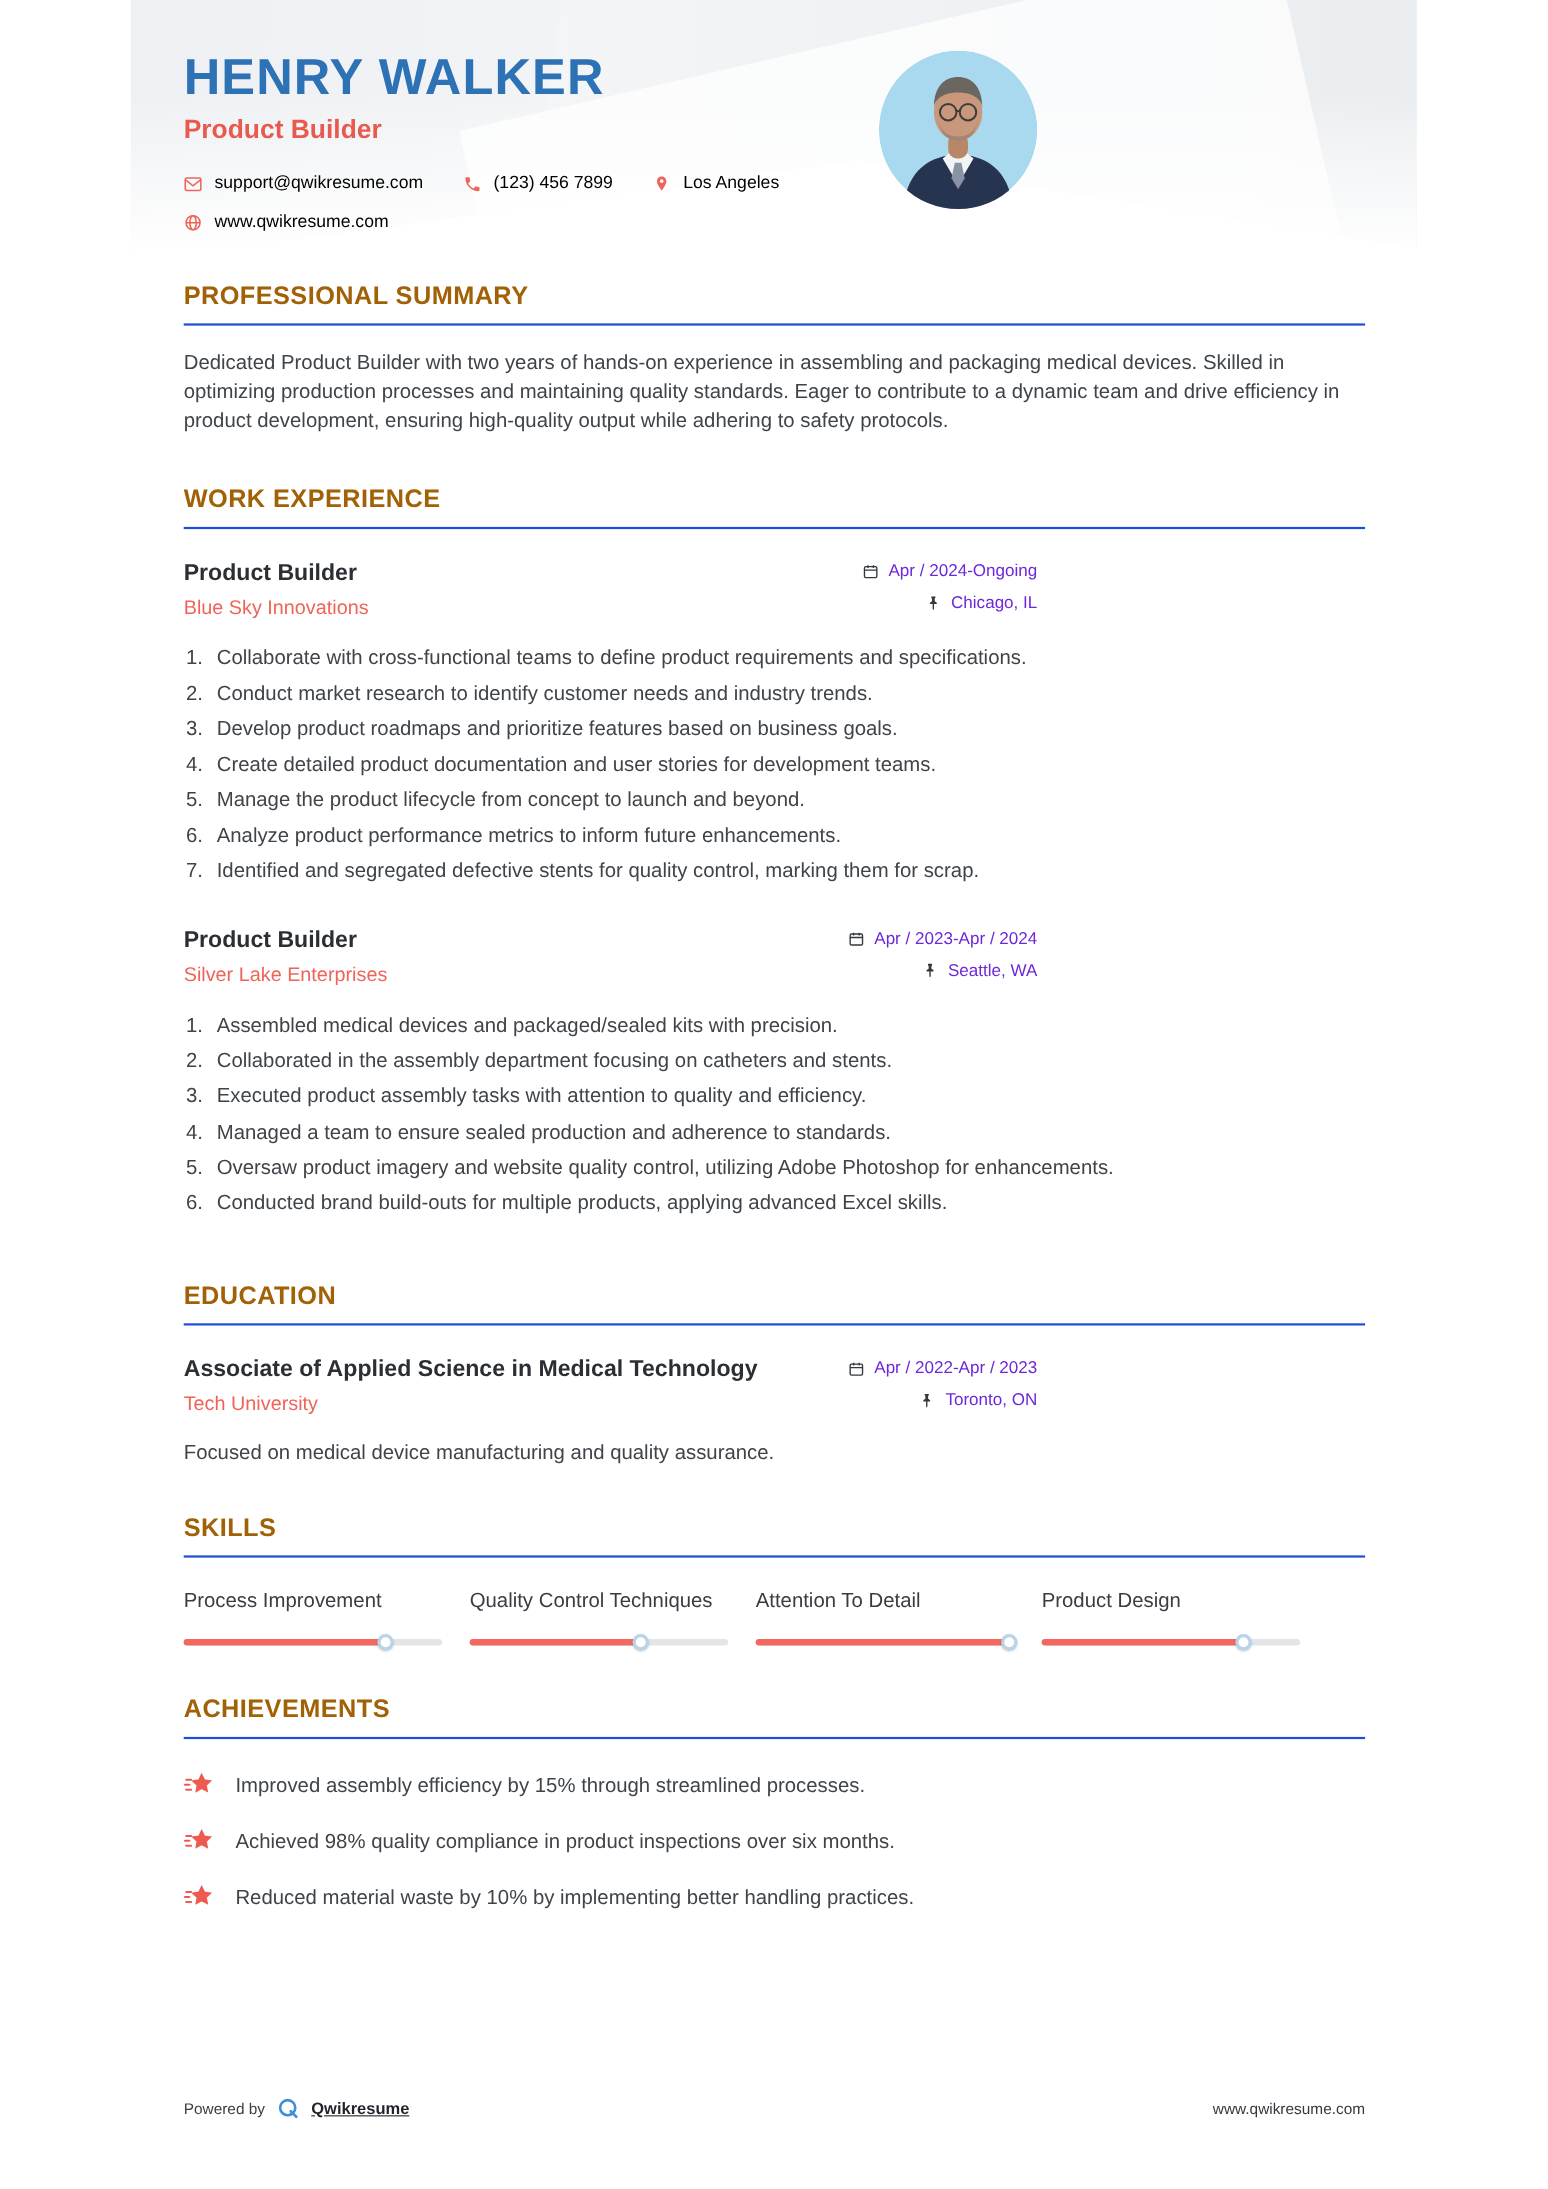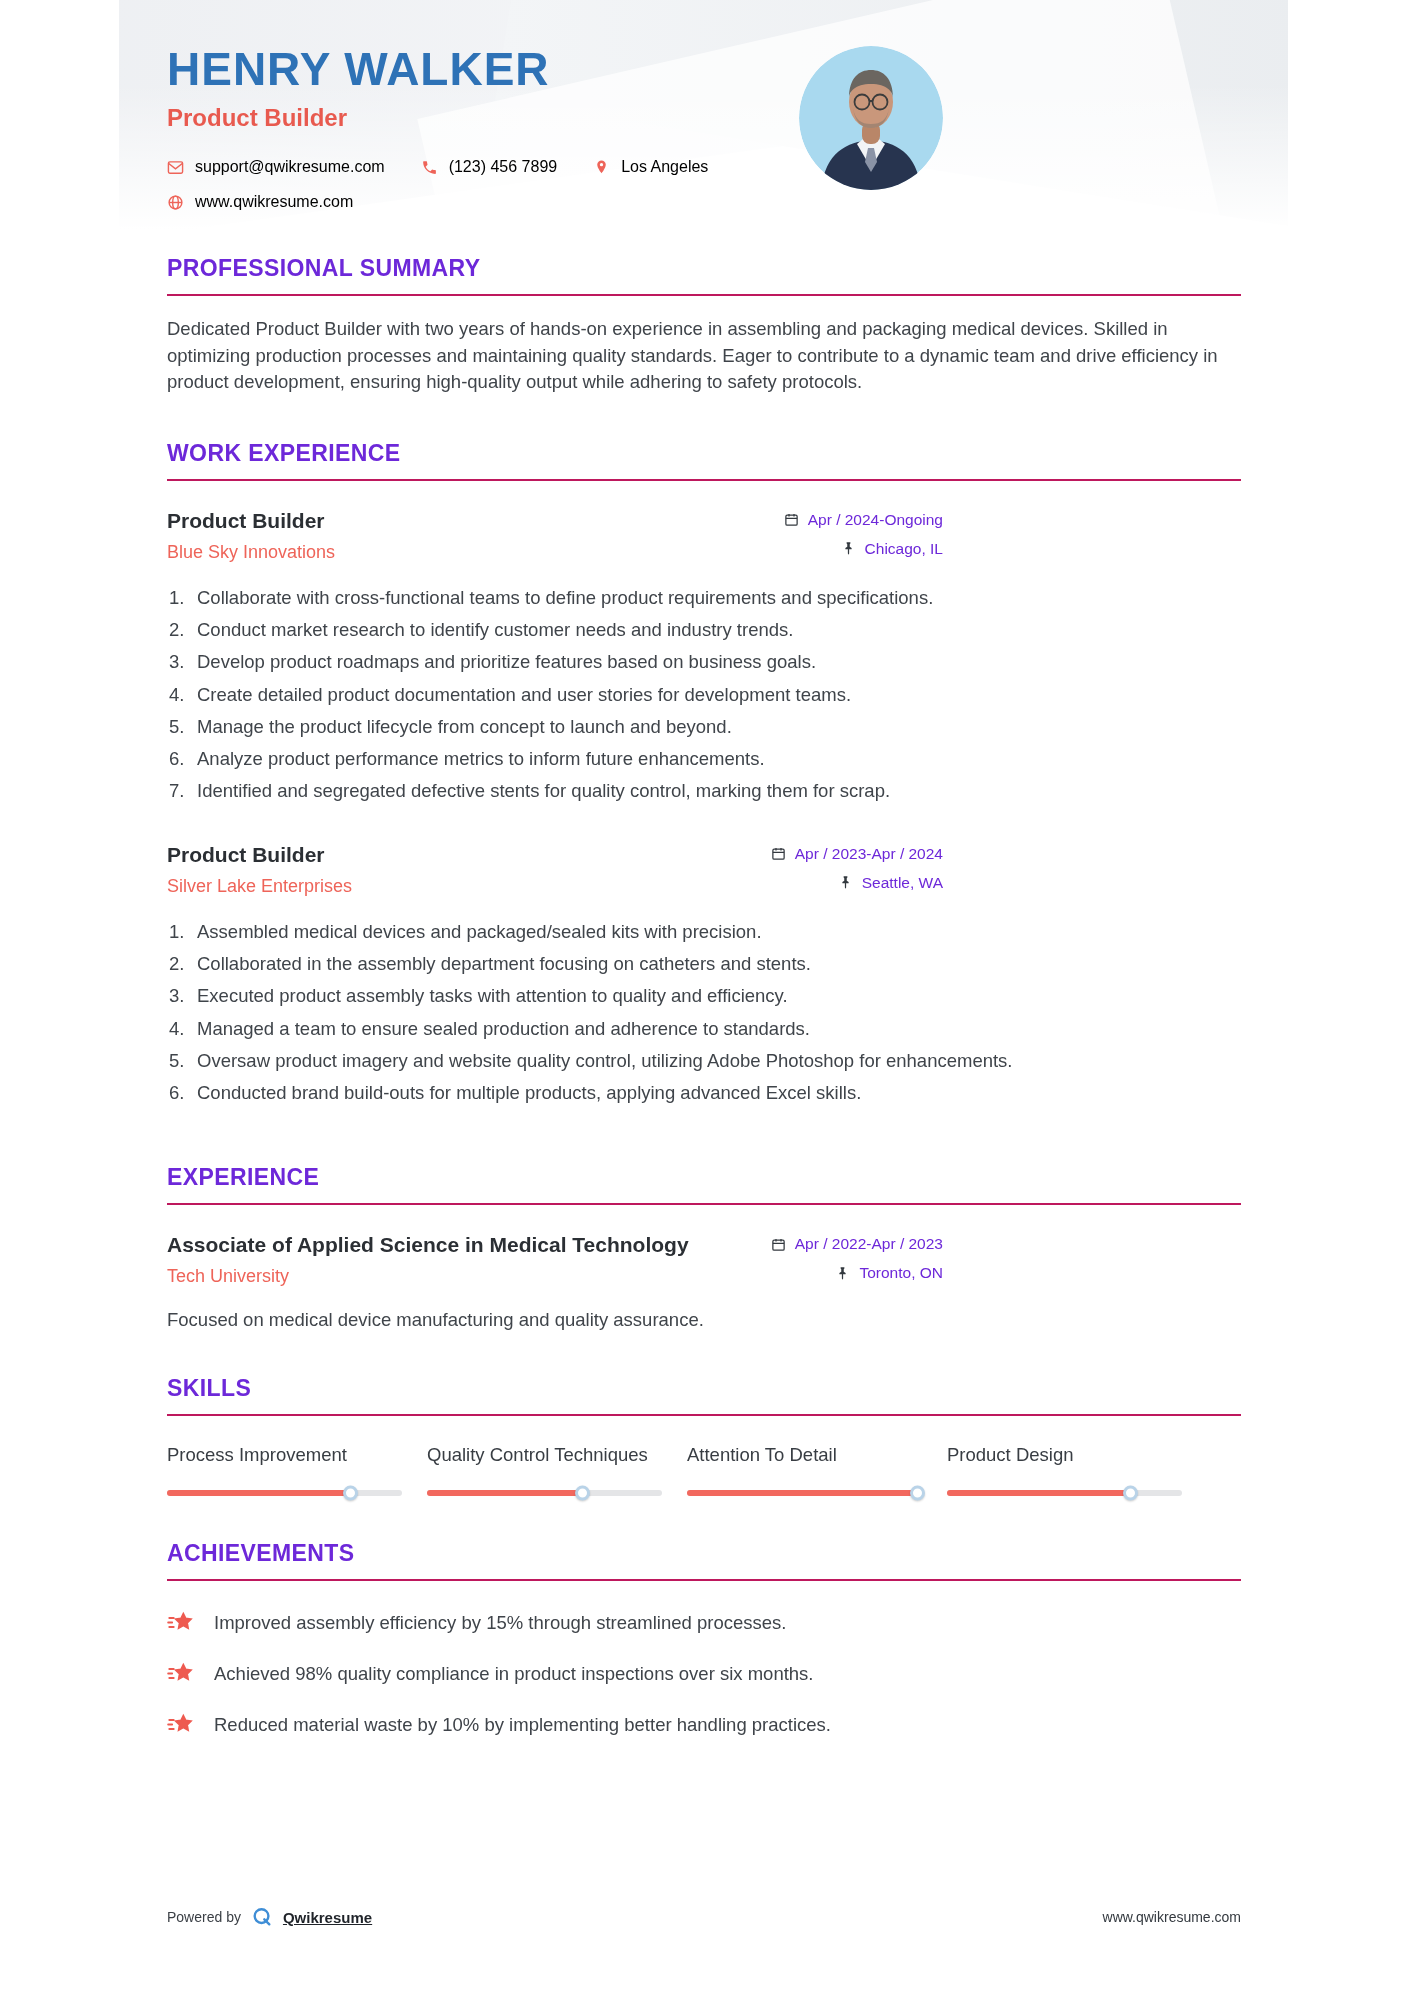--- a/index.html
+++ b/index.html
@@ -21,21 +21,21 @@
   .contact-row { display:flex; align-items:center; gap:36px; margin-top:26px; font-size:16px; color:#000000; }
   .contact-row + .contact-row { margin-top:17px; }
   .contact-item { display:flex; align-items:center; gap:11px; }
   .cicon { width:17px; height:17px; color:#ee6459; flex:0 0 auto; display:block; }
 
   .avatar { position:absolute; top:46px; right:345px; width:144px; height:144px; border-radius:50%; overflow:hidden; z-index:2; }
   .avatar svg { display:block; width:100%; height:100%; }
 
   .content { position:relative; padding:0 47px 0 48px; z-index:2; }
   .section { margin-top:44px; }
-  .section-heading { font-size:23px; font-weight:700; color:#6d28d9; letter-spacing:.4px; padding-bottom:12px; border-bottom:2px solid #be185d; }
+  .section-heading { font-size:23px; font-weight:700; color:#a16207; letter-spacing:.4px; padding-bottom:12px; border-bottom:2px solid #1d4ed8; }
 
   .summary-text { margin-top:20px; font-size:18.5px; line-height:1.44; color:#3f444a; }
 
   .job { margin-top:28px; }
   .job-head { display:flex; justify-content:space-between; padding-right:298px; }
   .job-title { font-size:21px; font-weight:700; color:#2b2f34; }
   .company { margin-top:9px; font-size:18px; color:#ee6459; }
   .meta { text-align:right; font-size:15.5px; color:#6d28d9; padding-top:2px; }
   .meta-row { display:flex; justify-content:flex-end; align-items:center; gap:9px; margin-bottom:11px; white-space:nowrap; }
   .micon { width:15px; height:15px; color:#33393f; display:block; }
@@ -202,21 +202,21 @@
           <li>Collaborated in the assembly department focusing on catheters and stents.</li>
           <li>Executed product assembly tasks with attention to quality and efficiency.</li>
           <li>Managed a team to ensure sealed production and adherence to standards.</li>
           <li>Oversaw product imagery and website quality control, utilizing Adobe Photoshop for enhancements.</li>
           <li>Conducted brand build-outs for multiple products, applying advanced Excel skills.</li>
         </ol>
       </div>
     </section>
 
     <section class="section section-education">
-      <h2 class="section-heading">EXPERIENCE</h2>
+      <h2 class="section-heading">EDUCATION</h2>
       <div class="job">
         <div class="job-head">
           <div>
             <div class="job-title">Associate of Applied Science in Medical Technology</div>
             <div class="company">Tech University</div>
           </div>
           <div class="meta">
             <div class="meta-row">
               <svg class="micon" viewBox="0 0 24 24" fill="none" stroke="currentColor" stroke-width="2">
                   <rect x="3" y="5" width="18" height="16" rx="2"></rect>

